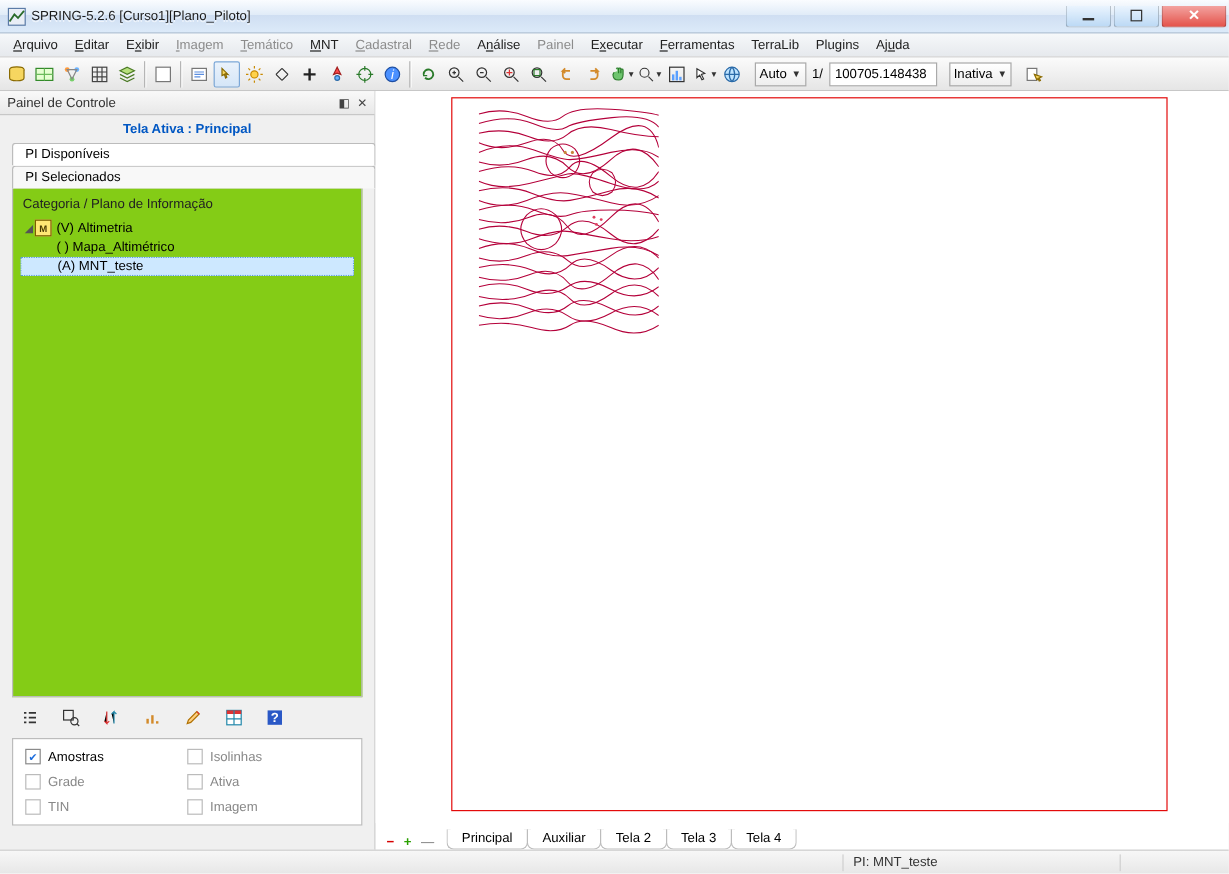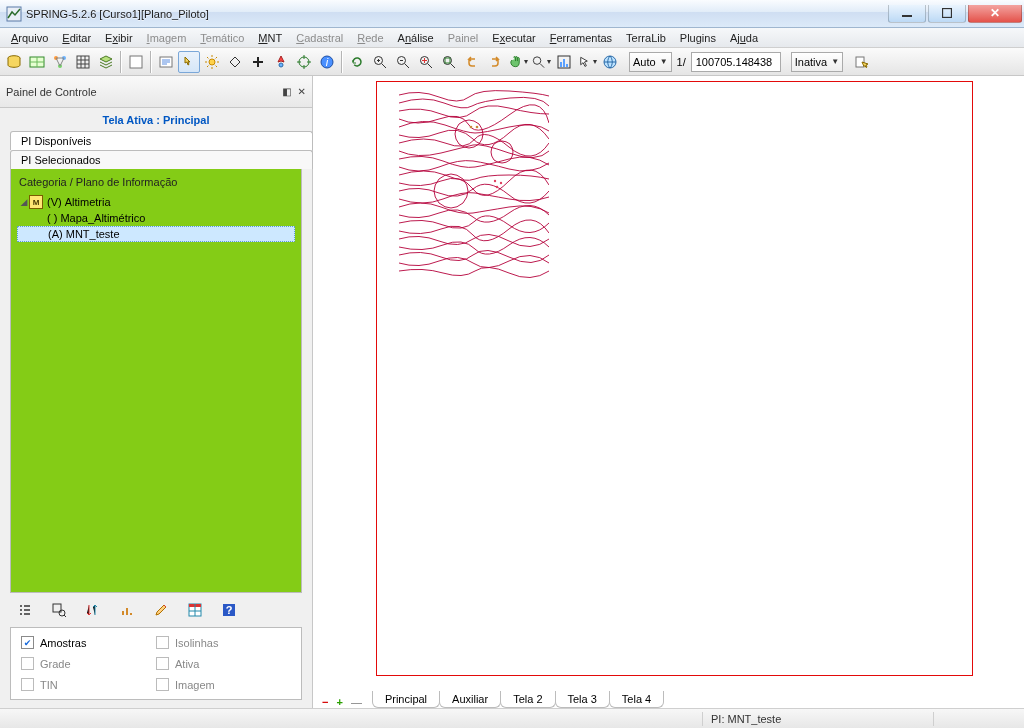--- a/index.html
+++ b/index.html
@@ -27,21 +27,21 @@
 .tsep { width: 2px; height: 22px; border-left: 1px solid #b5b5b5; border-right: 1px solid #fff; margin: 0 2px; }
 .combo { height: 20px; border: 1px solid #aaa; background: linear-gradient(#fff,#eee); display: inline-flex; align-items: center; padding: 0 3px; font-size: 11px; }
 .combo .dd { margin-left: 4px; font-size: 8px; color: #333; }
 .textbox { height: 20px; border: 1px solid #aaa; background: #fff; padding: 0 4px; font-size: 11px; display: inline-flex; align-items: center; }
 
 
 .workspace { flex: 1; display: flex; min-height: 0; }
 
 
 .leftpanel { width: 313px; background: #f0f0f0; display: flex; flex-direction: column; border-right: 1px solid #c7c7c7; }
-.panehead { height: 32px; background: linear-gradient(#f9f9f9,#e8e8e8); border-bottom: 1px solid #c7c7c7; display: flex; align-items: center; padding: 0 6px; font-size: 11px; color: #333; }
+.panehead { height: 20px; background: linear-gradient(#f9f9f9,#e8e8e8); border-bottom: 1px solid #c7c7c7; display: flex; align-items: center; padding: 0 6px; font-size: 11px; color: #333; }
 .panehead .ctrl { margin-left: auto; display: flex; gap: 6px; color: #444; }
 .panehead .ctrl span { cursor: default; font-size: 10px; }
 .telaativa { text-align: center; color: #0057c3; font-weight: bold; padding: 6px 0 4px; }
 
 .tabs { display: flex; padding-left: 10px; flex-direction: column; }
 .tab { padding: 3px 10px; background: #f8f8f8; border: 1px solid #bcbcbc; border-bottom: none; border-radius: 3px 3px 0 0; margin-right: -1px; position: relative; top: 1px; }
 .tab.active { background: #fff; z-index: 2; }
 
 .treebox { margin: 0 10px; border: 1px solid #bcbcbc; background: #84cc16; border-top-left-radius: 0; height: 425px; padding: 4px 6px; overflow: auto; }
 .treehd { font-size: 11px; color: #222; padding: 3px 2px 6px; }

